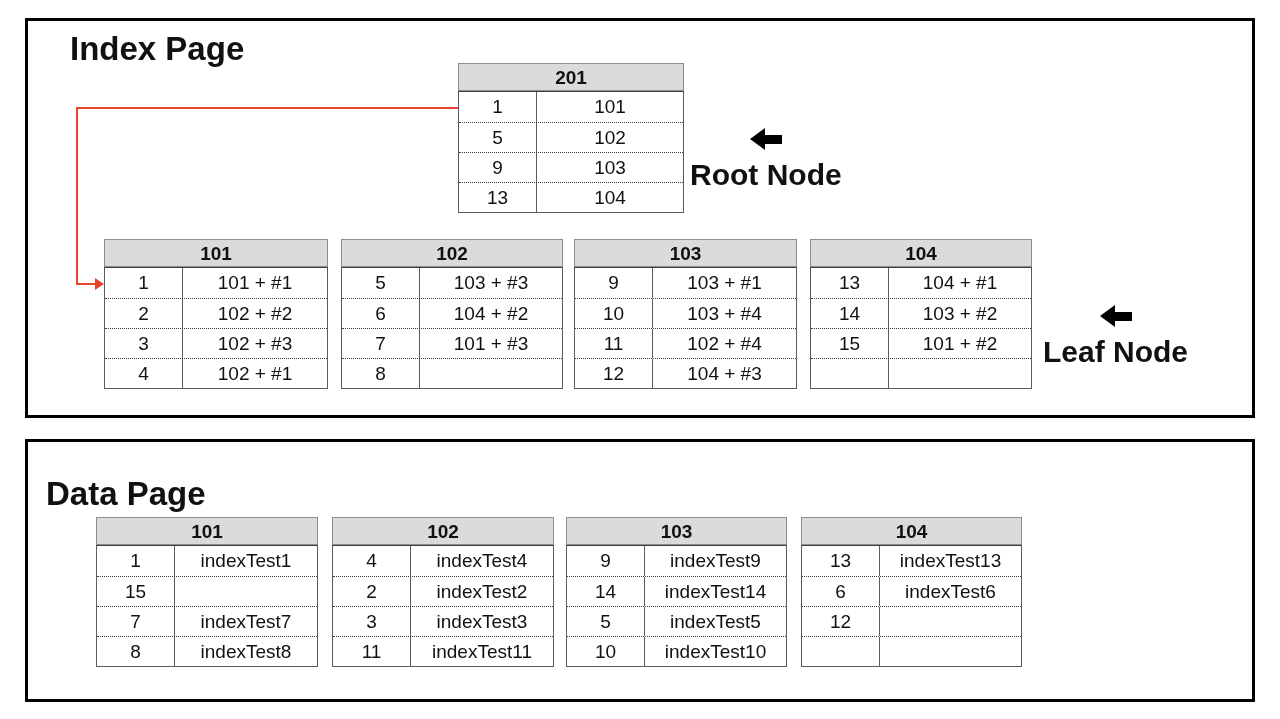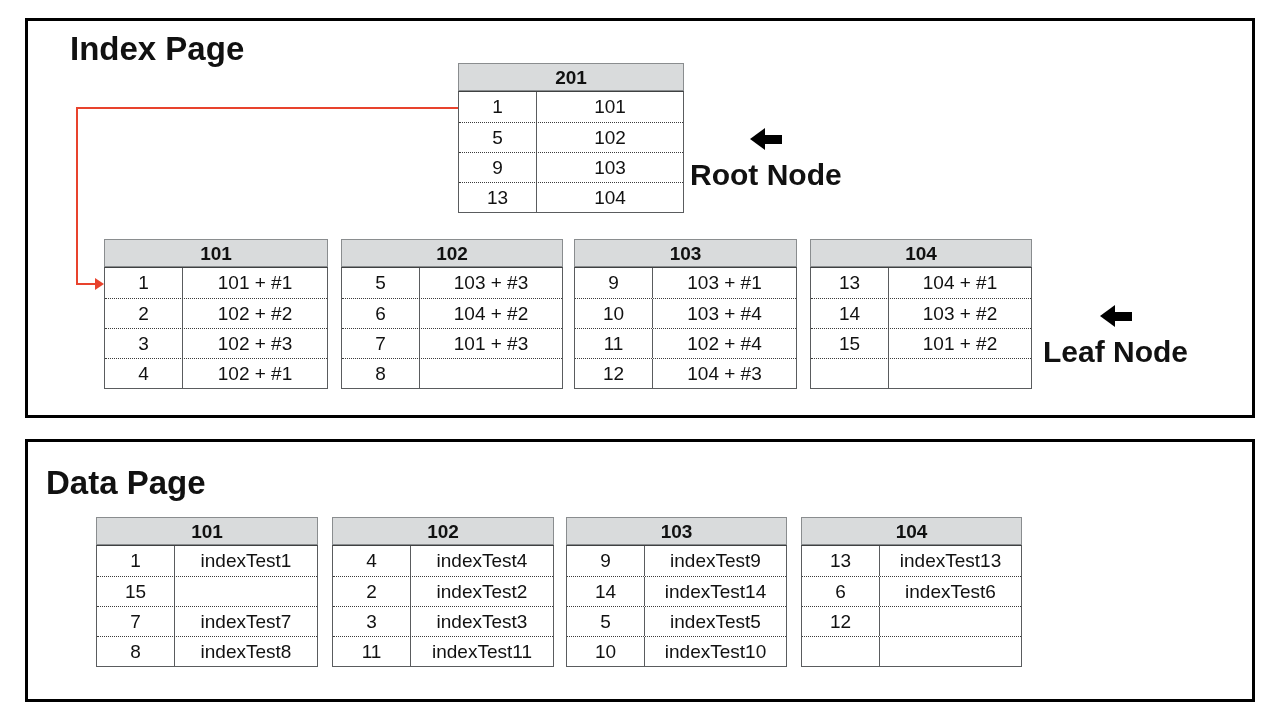--- a/index.html
+++ b/index.html
@@ -10,21 +10,21 @@
   .panel{
     position:absolute;border:3px solid #000;background:#fff;box-sizing:border-box;
   }
   #index-panel{left:25px;top:18px;width:1230px;height:400px;}
   #data-panel{left:25px;top:439px;width:1230px;height:263px;}
   .panel-title{
     position:absolute;font-size:33px;font-weight:bold;letter-spacing:0;
     white-space:nowrap;line-height:1;
   }
   #index-title{left:46px;top:32px;margin-left:24px;}
-  #data-title{left:46px;top:466px;}
+  #data-title{left:46px;top:477px;}
 
   
   .node-table{position:absolute;box-sizing:border-box;}
   .nt-header{
     background:var(--header-bg,#d9dbdc);
     border:1px solid #8a8d8f;
     height:28px;line-height:28px;text-align:center;
     font-weight:bold;font-size:19px;box-sizing:border-box;
   }
   .nt-body{

